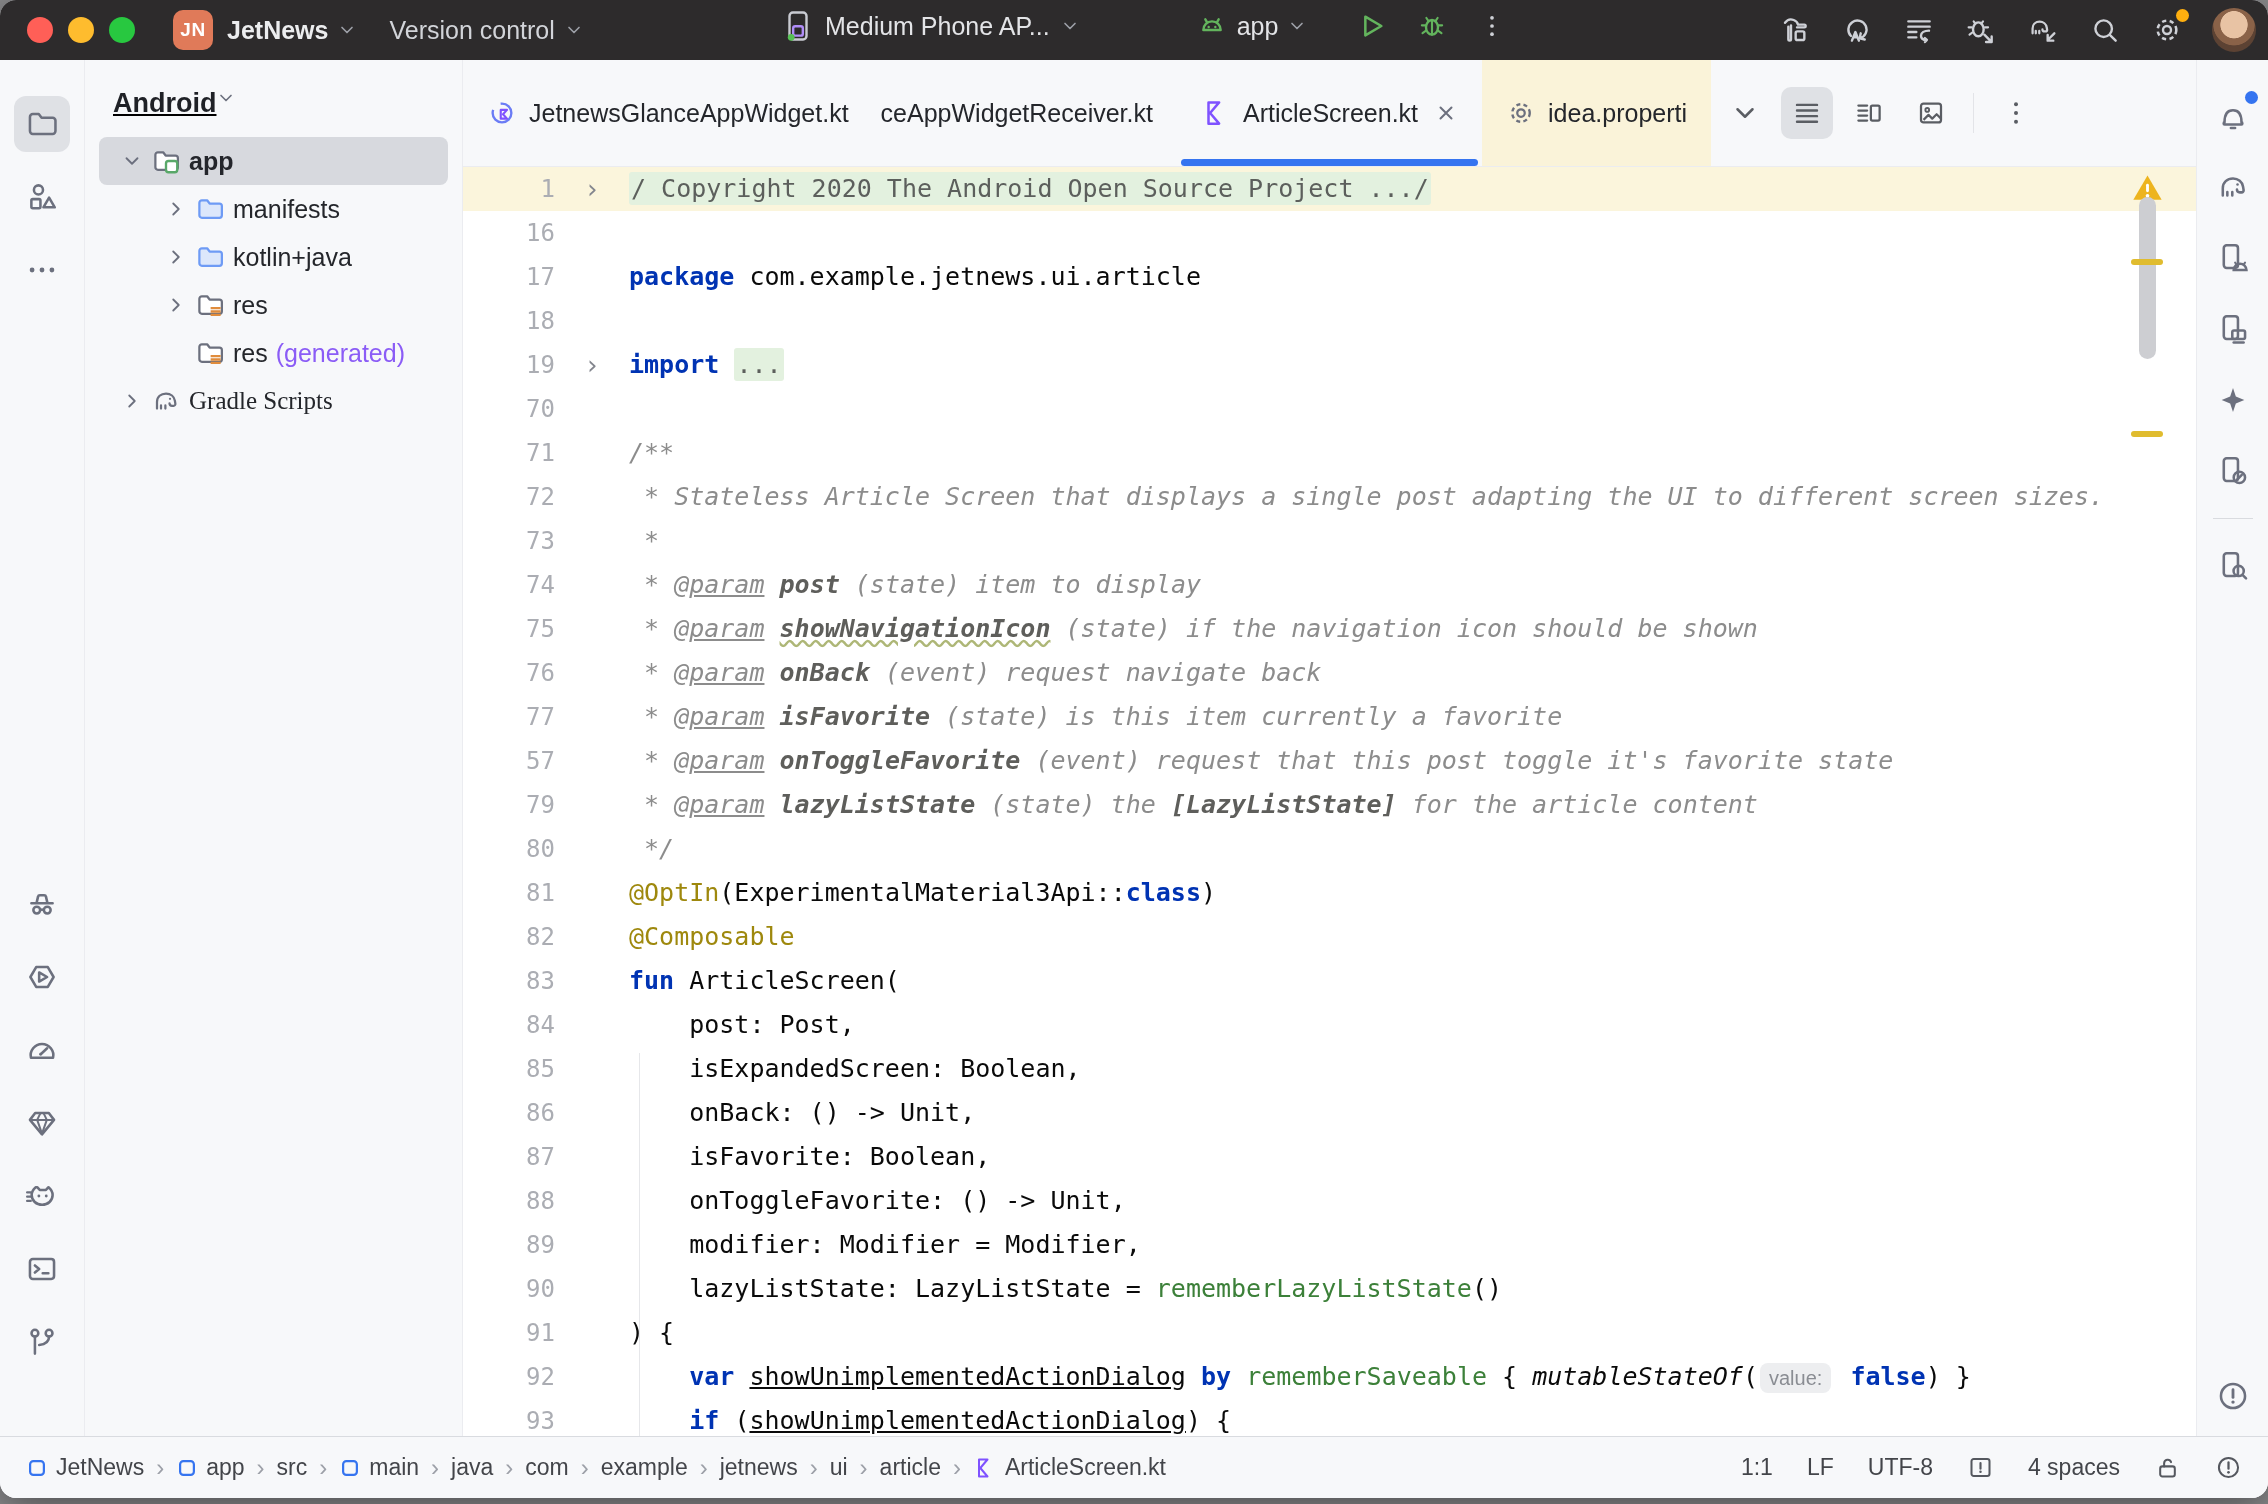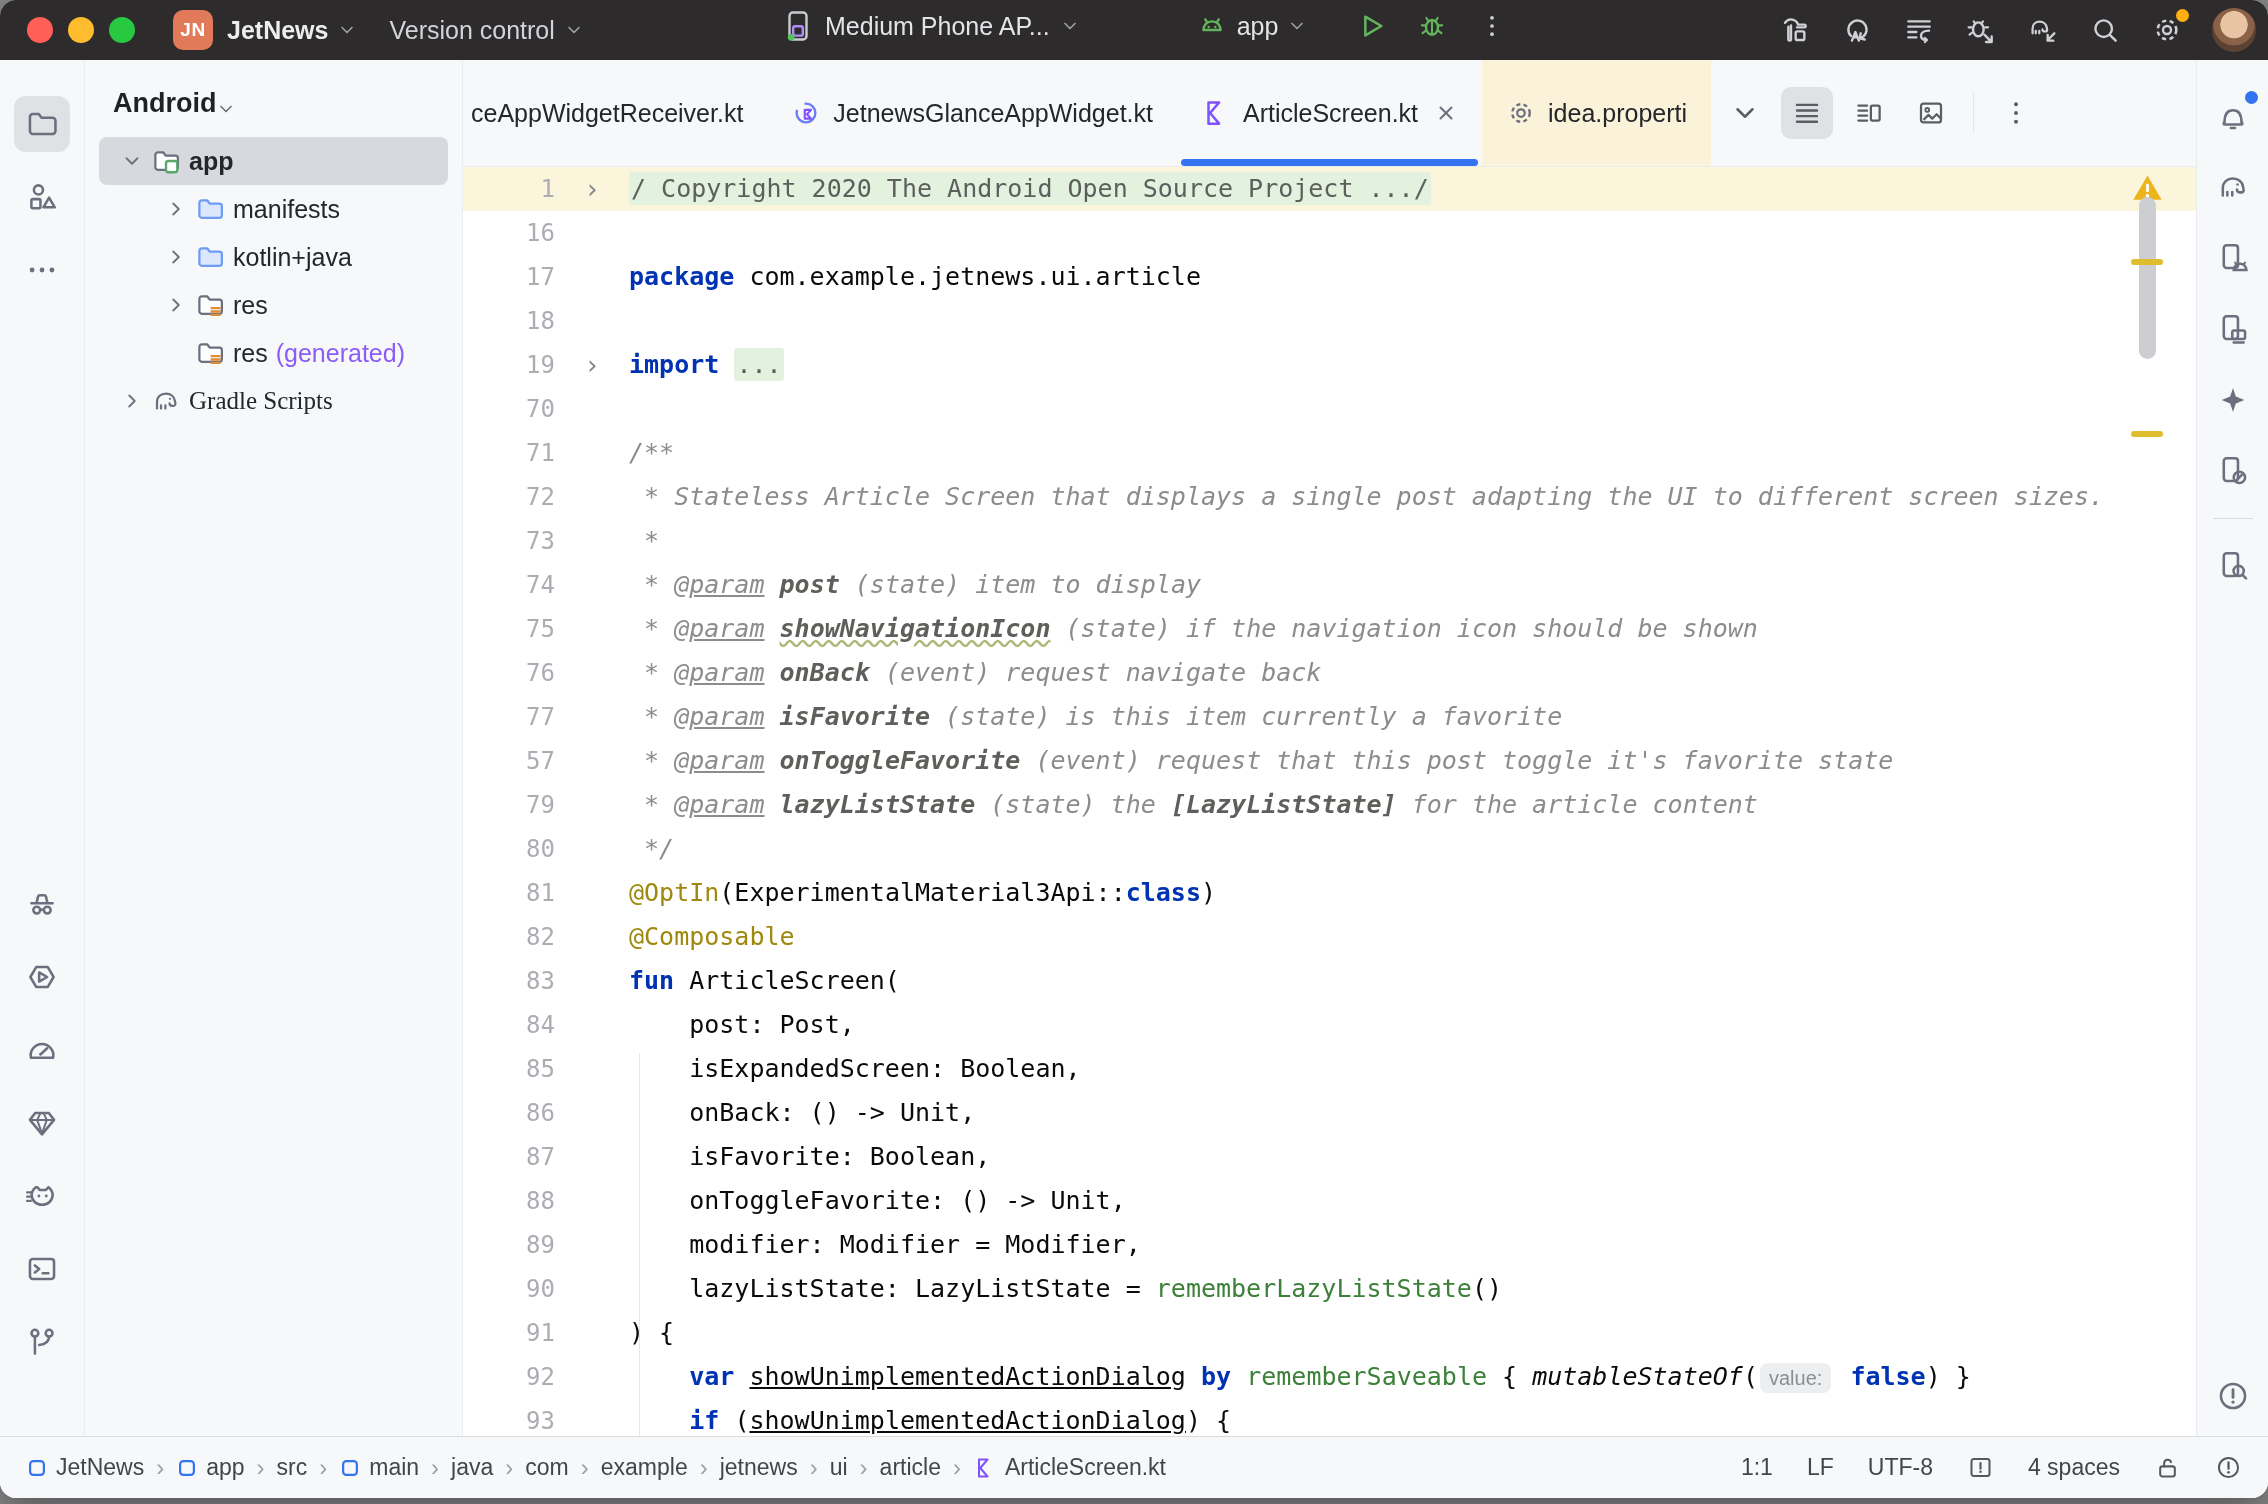--- a/index.html
+++ b/index.html
@@ -35,21 +35,21 @@
   .main{flex:1 1 auto;display:flex;min-height:0;}
   .lstrip{width:84px;border-right:1px solid #EBECF0;display:flex;flex-direction:column;align-items:center;
     padding:36px 0 66px 0;gap:26px;flex:0 0 auto;}
   .lstrip .spacer{flex:1 1 auto;}
   .toolbtn{width:56px;height:56px;border-radius:12px;display:flex;align-items:center;justify-content:center;color:#6C707E;}
   .toolbtn.sel{background:#DFE1E5;}
   .toolbtn svg{width:34px;height:34px;}
   .lgroup{display:flex;flex-direction:column;gap:17px;align-items:center;}
   
   .project{width:377px;border-right:1px solid #EBECF0;flex:0 0 auto;padding-top:14px;}
-  .pp-head{display:flex;align-items:flex-end;padding:14px 0 18px 28px;}
+  .pp-head{display:flex;align-items:flex-start;padding:14px 0 18px 28px;text-decoration:underline;}
   .pp-title{font-size:27px;font-weight:700;color:#1F2126;}
   .tree{display:flex;flex-direction:column;}
   .trow{height:48px;display:flex;align-items:center;gap:8px;font-size:25px;color:#24262B;border-radius:8px;margin:0 14px;}
   .trow.sel{background:#D7D9DE;}
   .trow .tchev{width:22px;height:22px;color:#6C707E;flex:0 0 auto;}
   .trow .ticon{width:30px;height:30px;flex:0 0 auto;}
   .trow .tlabel{font-weight:700;}
   .trow.plain .tlabel{font-weight:400;}
   .tsuffix{color:#8b5cf6;}
   
@@ -528,28 +528,28 @@
             <svg class="ticon" style="color: rgb(108, 112, 126);">
               <use href="#i-eleph"></use>
             </svg>
             <span class="tlabel">Gradle Scripts</span>
           </div>
         </div>
     </aside>
 
     <section class="center">
       <div class="tabbar">
-        <div class="tab first plain">
-          <span>ceAppWidgetReceiver.kt</span>
-        </div>
         <div class="tab">
           <svg class="kicon">
               <use href="#i-glance"></use>
             </svg>
           <span>JetnewsGlanceAppWidget.kt</span>
+        </div>
+        <div class="tab first plain">
+          <span>ceAppWidgetReceiver.kt</span>
         </div>
         <div class="tab active">
           <svg class="kicon">
               <use href="#i-kotlin"></use>
             </svg>
           <span>ArticleScreen.kt</span>
           <svg class="closex">
               <use href="#i-close"></use>
             </svg>
         </div>

